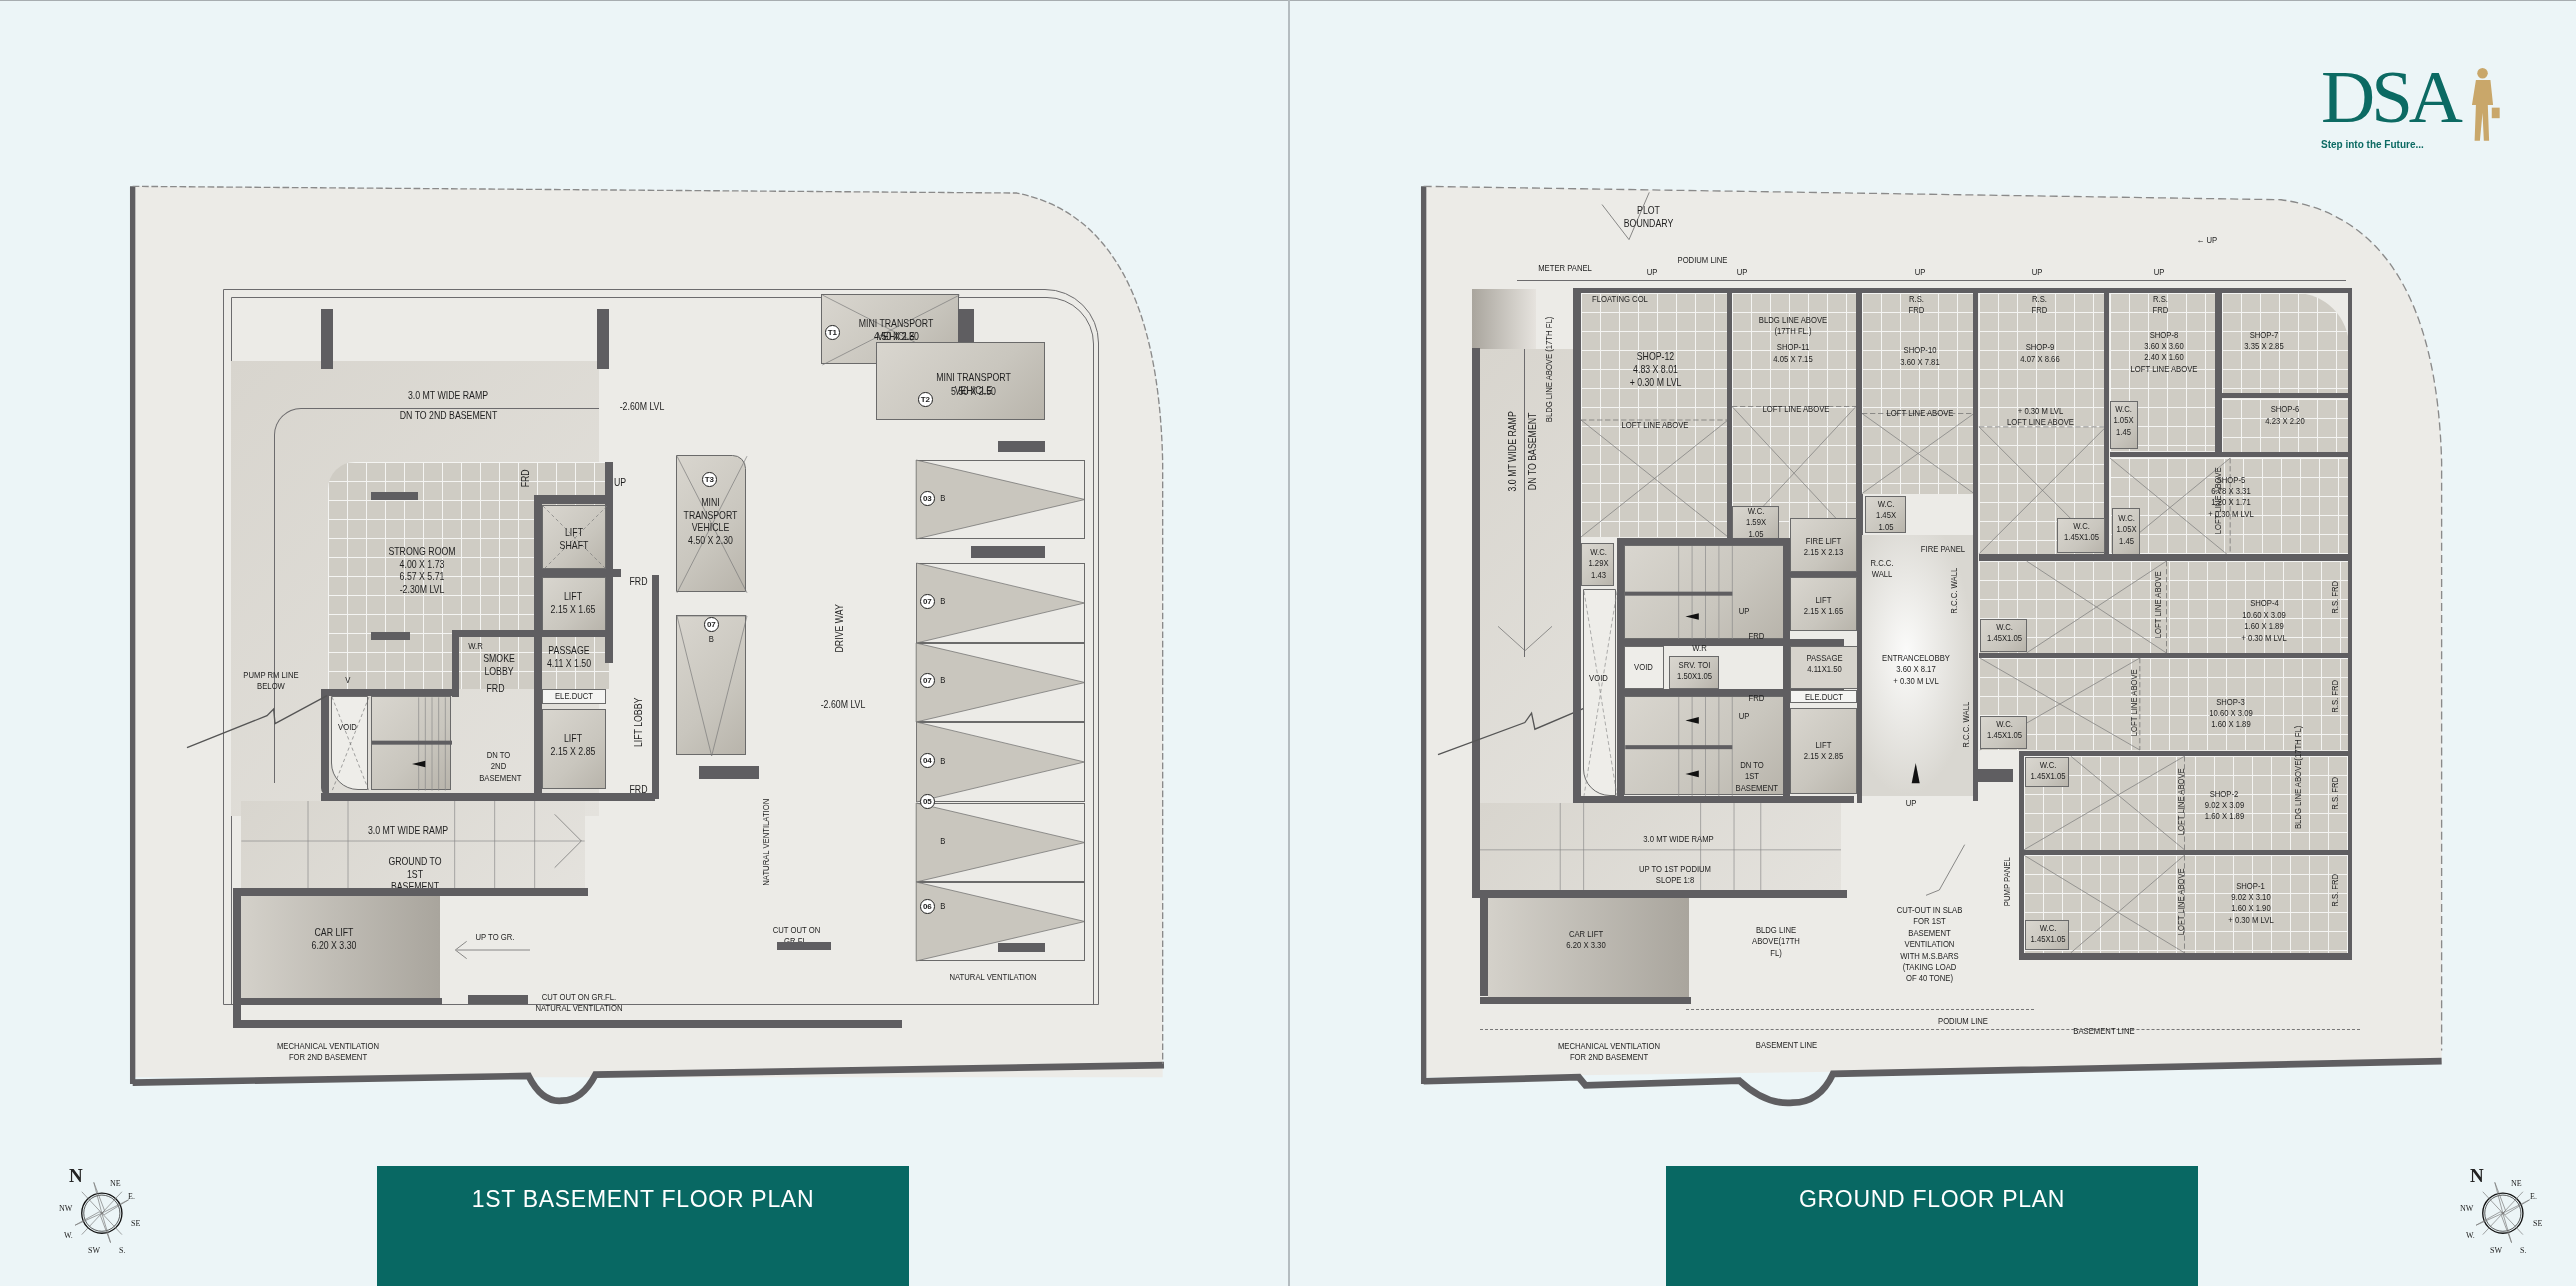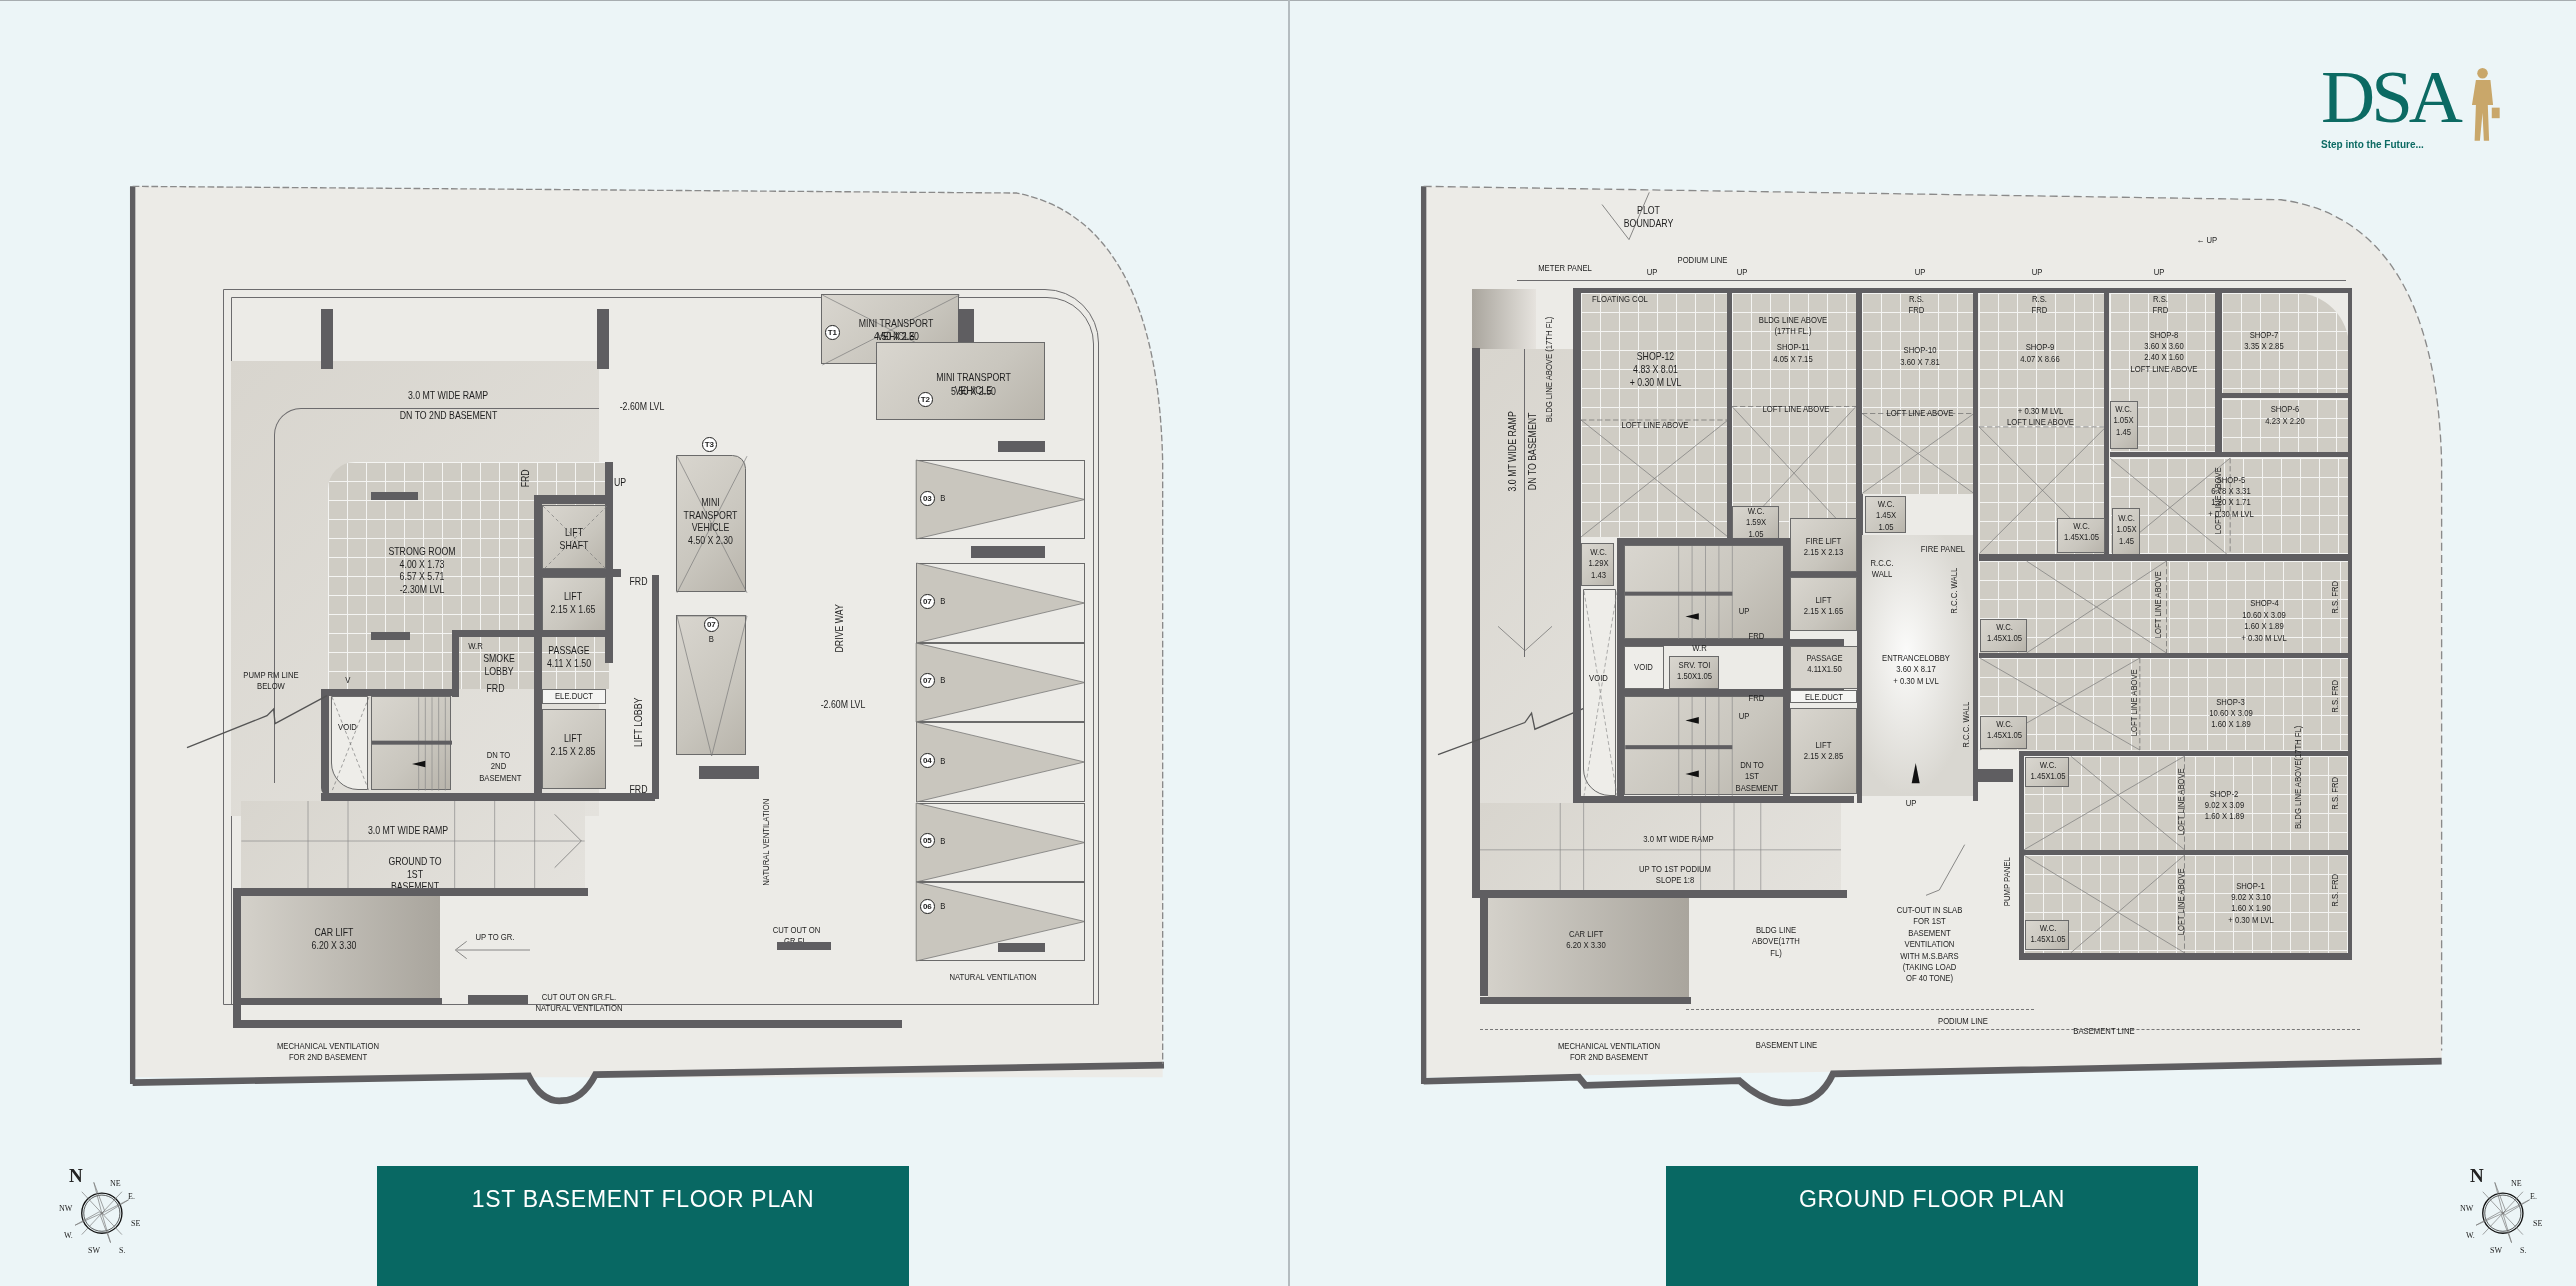--- a/index.html
+++ b/index.html
@@ -137,21 +137,21 @@
   <svg style="left:187px;top:689px;" width="140" height="60" viewBox="0 0 210 90">
       <path d="M0 88 L120 40 L130 30 L132 52 L210 10" stroke="#555" stroke-width="2" fill="none"></path>
     </svg>
 
   <div class="room" style="left:676px;top:455px;width:70px;height:137px;border-radius:0 13.4px 0 0;">
     <svg width="70" height="137" viewBox="0 0 105 205">
         <line x1="0" y1="0" x2="105" y2="205" stroke="#777"></line>
         <line x1="105" y1="0" x2="0" y2="205" stroke="#777"></line>
       </svg>
   </div>
-  <div class="tag" style="left:702px;top:437px;">T3</div>
+  <div class="tag" style="left:702px;top:472px;">T3</div>
   <div class="lbl" style="left:672px;top:496px;width:77px;">MINI
 TRANSPORT
 VEHICLE
 4.50 X 2.30</div>
   <div class="room" style="left:676px;top:615px;width:70px;height:140px;">
     <svg width="70" height="140" viewBox="0 0 105 210">
         <polygon points="0,0 105,0 52,210" fill="none" stroke="#777"></polygon>
       </svg>
   </div>
   <div class="tag" style="left:704px;top:617px;">07</div>
@@ -208,21 +208,21 @@
         <polygon points="0,0 252,60 0,120" fill="#c9c6be" stroke="#666"></polygon>
       </svg>
     <div class="tag" style="left:920px;top:753px;">04</div>
     <div class="lbl sm" style="left:936px;top:755px;width:13.4px;">B</div>
   </div>
   <div>
     <div class="abs" style="left:916px;top:803px;width:169px;height:79px;border:1.3px solid #6a6a6a;box-sizing:border-box;"></div>
     <svg style="left:916px;top:803px;" width="169" height="79" viewBox="0 0 252 118">
         <polygon points="0,0 252,59 0,118" fill="#c9c6be" stroke="#666"></polygon>
       </svg>
-    <div class="tag" style="left:920px;top:833px;">05</div>
+    <div class="tag" style="left:920px;top:794px;">05</div>
     <div class="lbl sm" style="left:936px;top:835px;width:13.4px;">B</div>
   </div>
   <div>
     <div class="abs" style="left:916px;top:882px;width:169px;height:79px;border:1.3px solid #6a6a6a;box-sizing:border-box;"></div>
     <svg style="left:916px;top:882px;" width="169" height="79" viewBox="0 0 252 118">
         <polygon points="0,0 252,59 0,118" fill="#c9c6be" stroke="#666"></polygon>
       </svg>
     <div class="tag" style="left:920px;top:899px;">06</div>
     <div class="lbl sm" style="left:936px;top:900px;width:13.4px;">B</div>
   </div>

